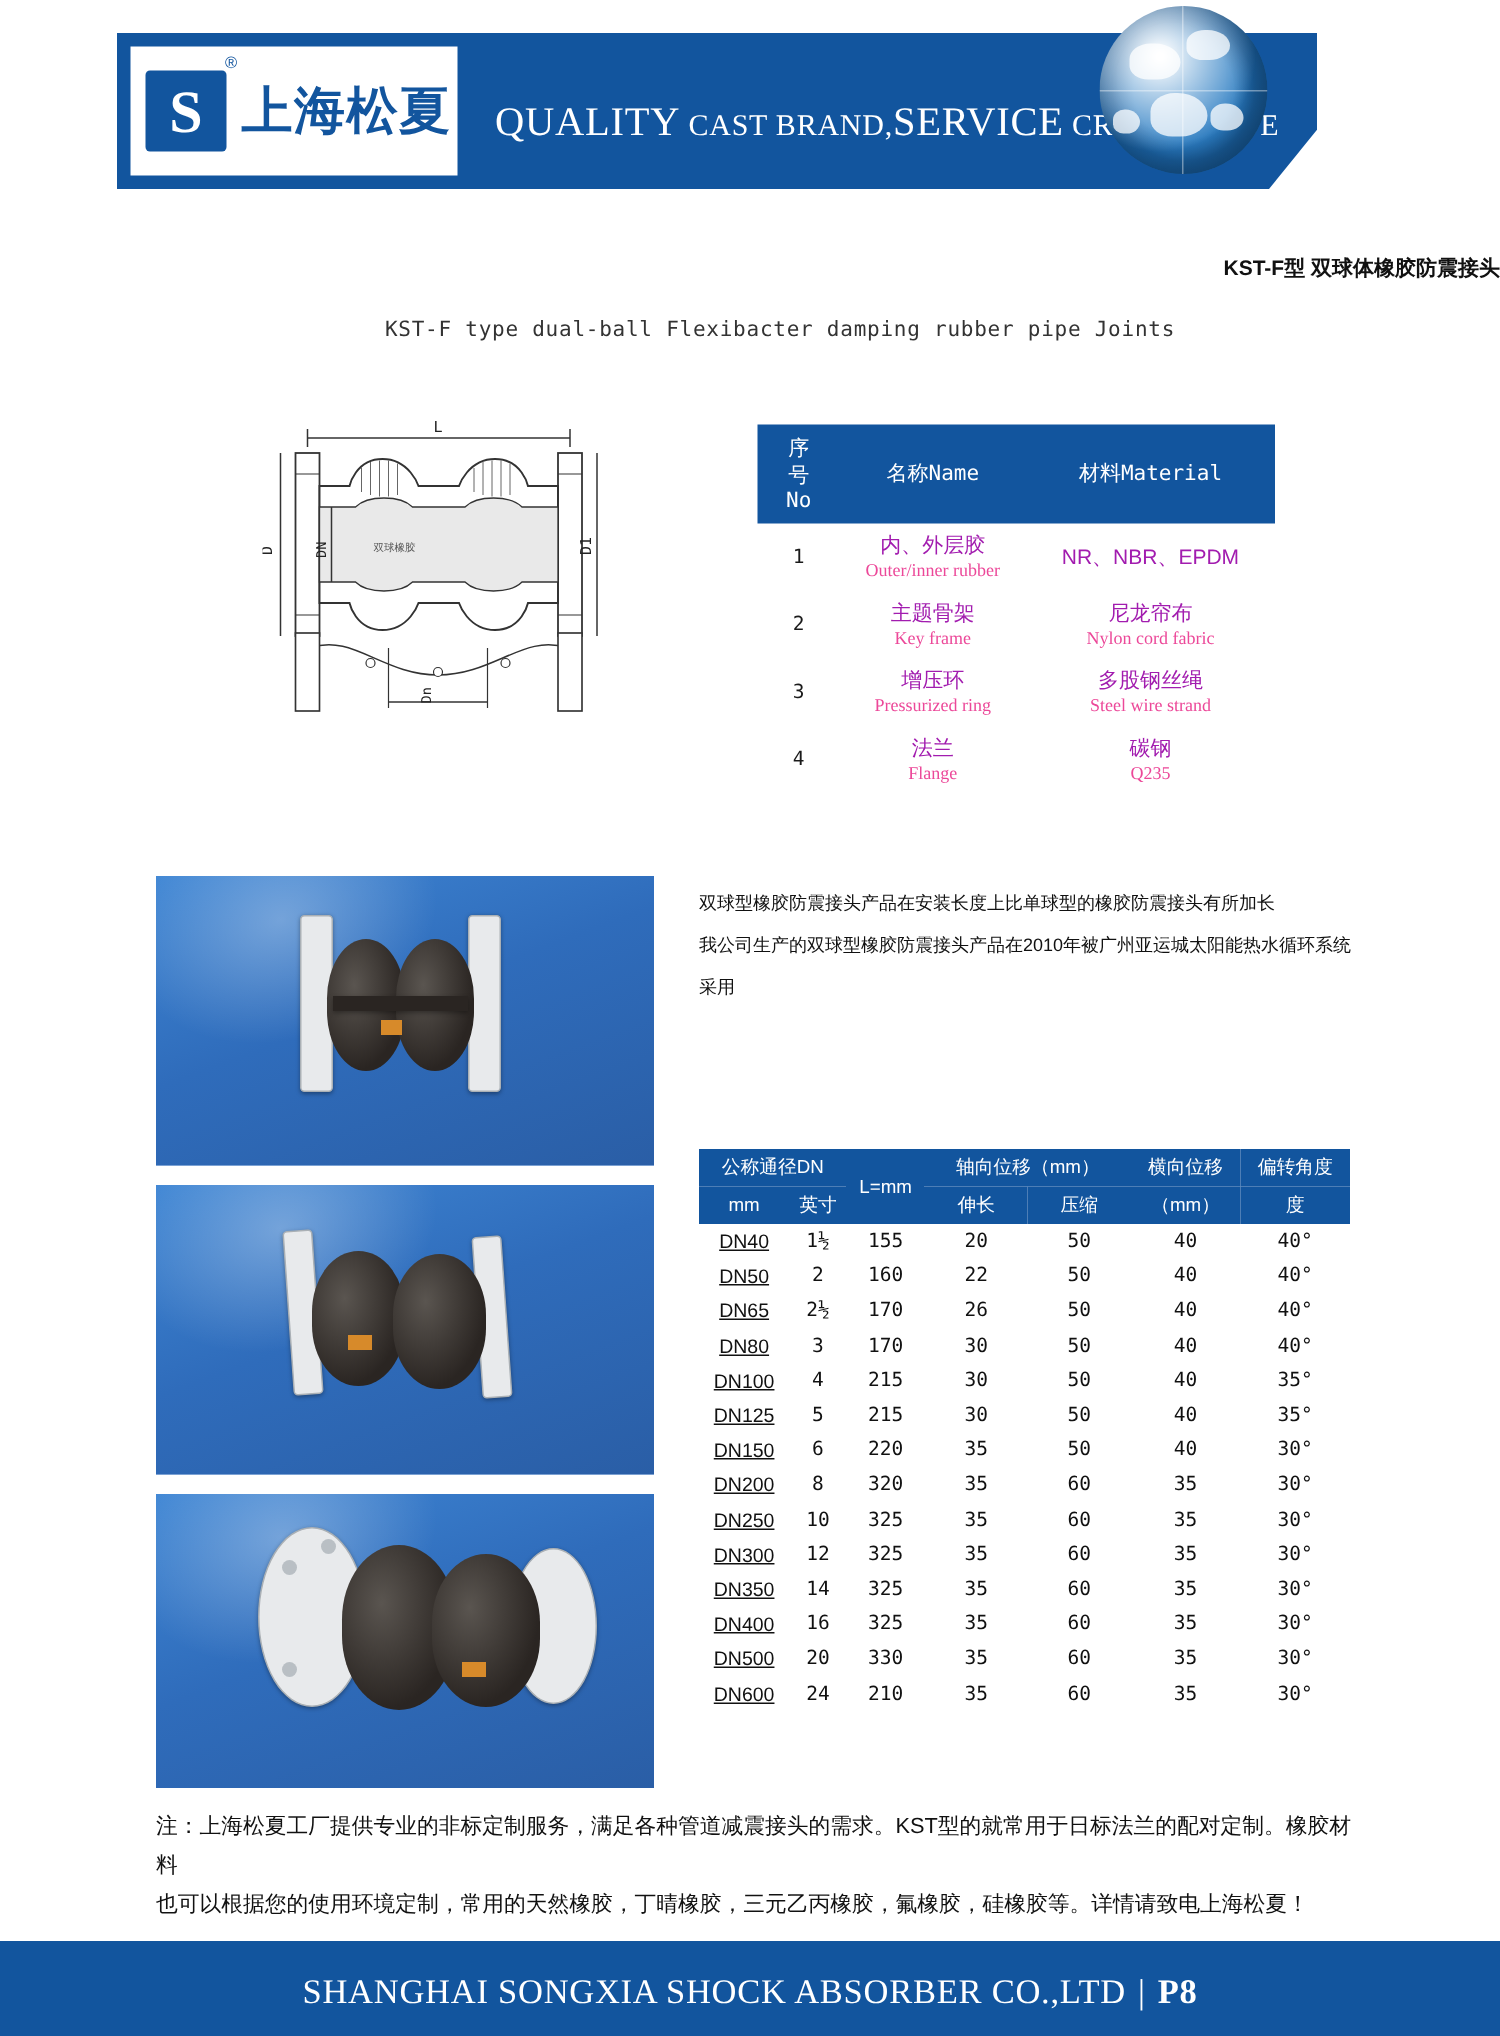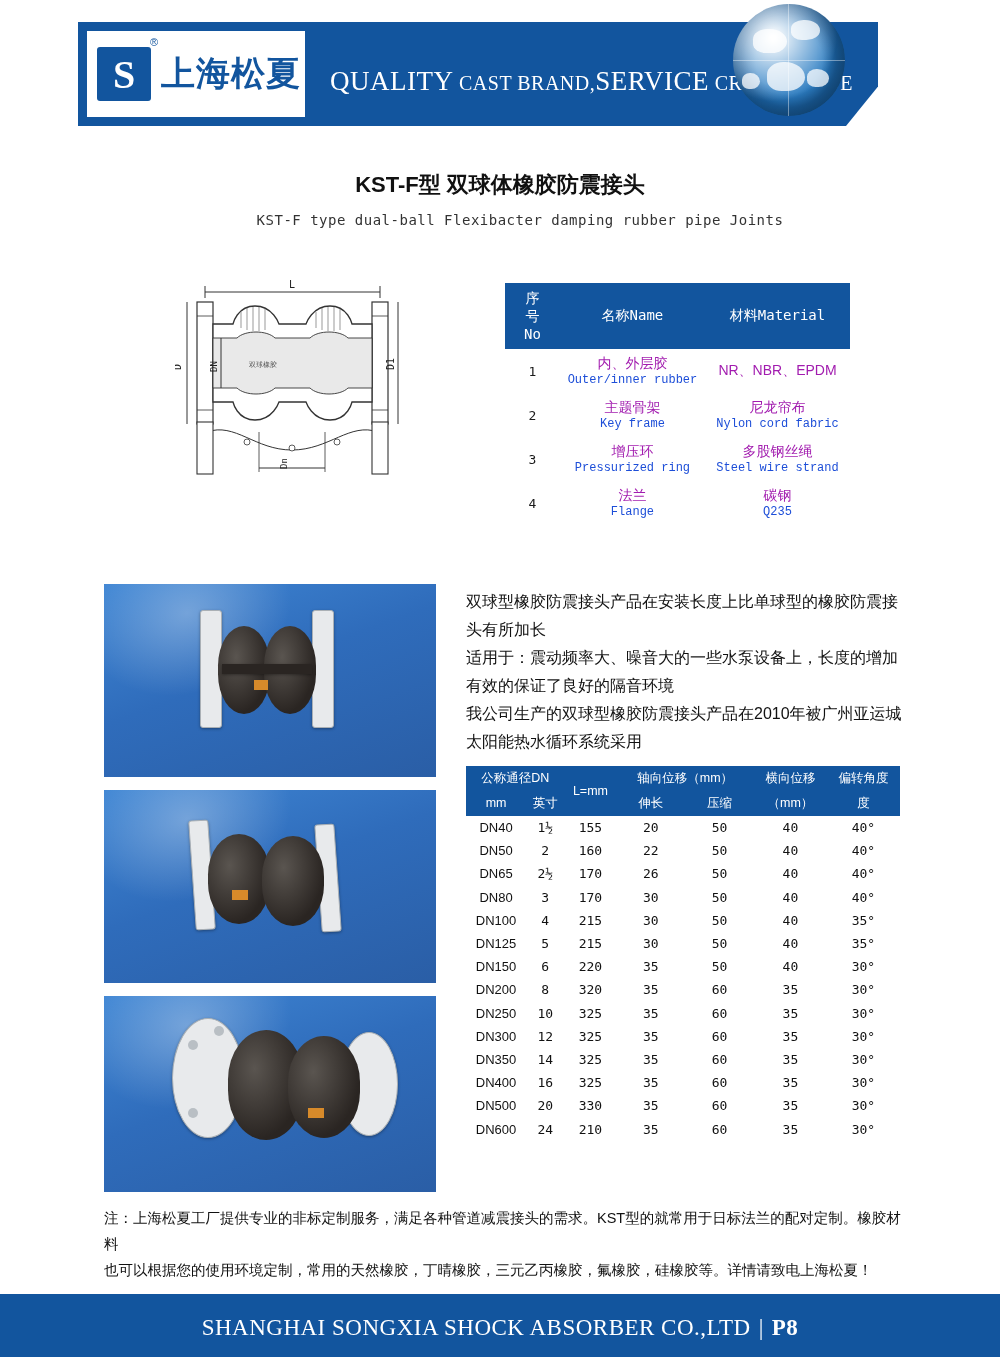--- a/index.html
+++ b/index.html
@@ -65,22 +65,22 @@
     border-radius:0; border:0; border-left:1px solid rgba(255,255,255,.4); }
   .globe:after { left:0; top:50%; width:100%; height:1px; border:0;
     border-top:1px solid rgba(255,255,255,.4); border-radius:0; }
   .globe-land {
     position:absolute; border-radius:45% 55% 50% 40%;
     background:rgba(255,255,255,.75);
   }
 
   
   .title-cn {
-    position:absolute; left:0; top:170px; width:1000px; text-align:center;
-    font-size:22px; font-weight:bold; color:#111;
+    position:absolute; left:0; top:170px; width:1000px; text-align:right;
+    font-size:14px; font-weight:bold; color:#111;
     font-family:"Liberation Sans", sans-serif;
   }
   .title-en {
     position:absolute; left:0; top:212px; width:1000px; text-align:center;
     font-size:14px; color:#333;
     font-family:"DejaVu Sans Mono", monospace; letter-spacing:0.5px;padding-left:40px;
   }
 
   
   .drawing {
@@ -97,21 +97,21 @@
     background:#12559e; color:#fff; font-weight:normal;
     font-size:14px; padding:7px 19px; text-align:center;
     font-family:"DejaVu Sans Mono", monospace;
   }
   .mat-table td {
     text-align:center; padding:6px 2px; vertical-align:middle;
     font-size:13px;
   }
   .mat-table td.num { font-family:"DejaVu Sans Mono", monospace; width:48px; }
   .cn-line { font-size:14px; color:#a21caf; }
-  .en-line { font-size:12px; color:#1d4ed8; font-family:Liberation Mono, monospace; }
+  .en-line { font-size:12px; color:#ec4899; font-family:Liberation Serif, serif; }
 
   
   .photo {
     position:absolute; left:104px; width:332px; height:193px;
     background:#2f6fc0;
     overflow:hidden;
   }
   .photo.p1 { top:584px; }
   .photo.p2 { top:790px; }
   .photo.p3 { top:996px; height:196px; }
@@ -129,39 +129,39 @@
     box-shadow:0 1px 3px rgba(0,0,0,.35);
   }
   .bellow {
     position:absolute; background:radial-gradient(ellipse at 35% 35%, #5a5550, #2a2522 70%);
     border-radius:50% / 45%;
   }
 
   
   .desc {
     position:absolute; left:466px; top:588px; width:440px;
-    font-size:16px; line-height:28px; color:#111;
+    font-size:12px; line-height:28px; color:#111;
   }
 
   
   .spec-wrap {
     position:absolute; left:466px; top:766px; width:434px;
   }
   table.spec {
     border-collapse:collapse; width:434px; font-size:13px;
   }
   table.spec thead th {
     background:#12559e; color:#fff; font-weight:normal;
     padding:4px 1px; text-align:center; font-size:12.5px; line-height:17px;
   }
   table.spec tbody td {
     text-align:center; padding:4.1px 1px; font-size:13px;
     font-family:"DejaVu Sans Mono", monospace; color:#111;
   }
-  table.spec tbody td.dn { font-family:"Liberation Sans", sans-serif; }
+  table.spec tbody td.dn { font-family:"Liberation Sans", sans-serif;text-decoration:underline; }
 
   
   .note {
     position:absolute; left:104px; top:1205px; width:800px;
     font-size:14.5px; line-height:26px; color:#111;
   }
 
   
   .footer-rule {
     position:absolute; left:0; top:1294px; width:1000px; height:4px;
@@ -345,21 +345,20 @@
   <div class="bellow" style="left:124px; top:34px; width:76px; height:110px;"></div>
   <div class="bellow" style="left:184px; top:40px; width:72px; height:102px;"></div>
   <div style="position:absolute;left:84px;top:44px;width:10px;height:10px;border-radius:50%;background:#b9bfc4;"></div>
   <div style="position:absolute;left:84px;top:112px;width:10px;height:10px;border-radius:50%;background:#b9bfc4;"></div>
   <div style="position:absolute;left:110px;top:30px;width:10px;height:10px;border-radius:50%;background:#b9bfc4;"></div>
   <div style="position:absolute;left:204px;top:112px;width:16px;height:10px;background:#d78a2a;"></div>
 </div>
 
 <div class="desc">
   <div>双球型橡胶防震接头产品在安装长度上比单球型的橡胶防震接头有所加长</div>
-  <div>适用于：震动频率大、噪音大的一些水泵设备上，长度的增加有效的保证了良好的隔音环境</div>
   <div>我公司生产的双球型橡胶防震接头产品在2010年被广州亚运城太阳能热水循环系统采用</div>
 </div>
 
 <div class="spec-wrap">
   <table class="spec">
     <thead>
       <tr>
         <th colspan="2">公称通径DN</th>
         <th rowspan="2">L=mm</th>
         <th colspan="2">轴向位移（mm）</th>

